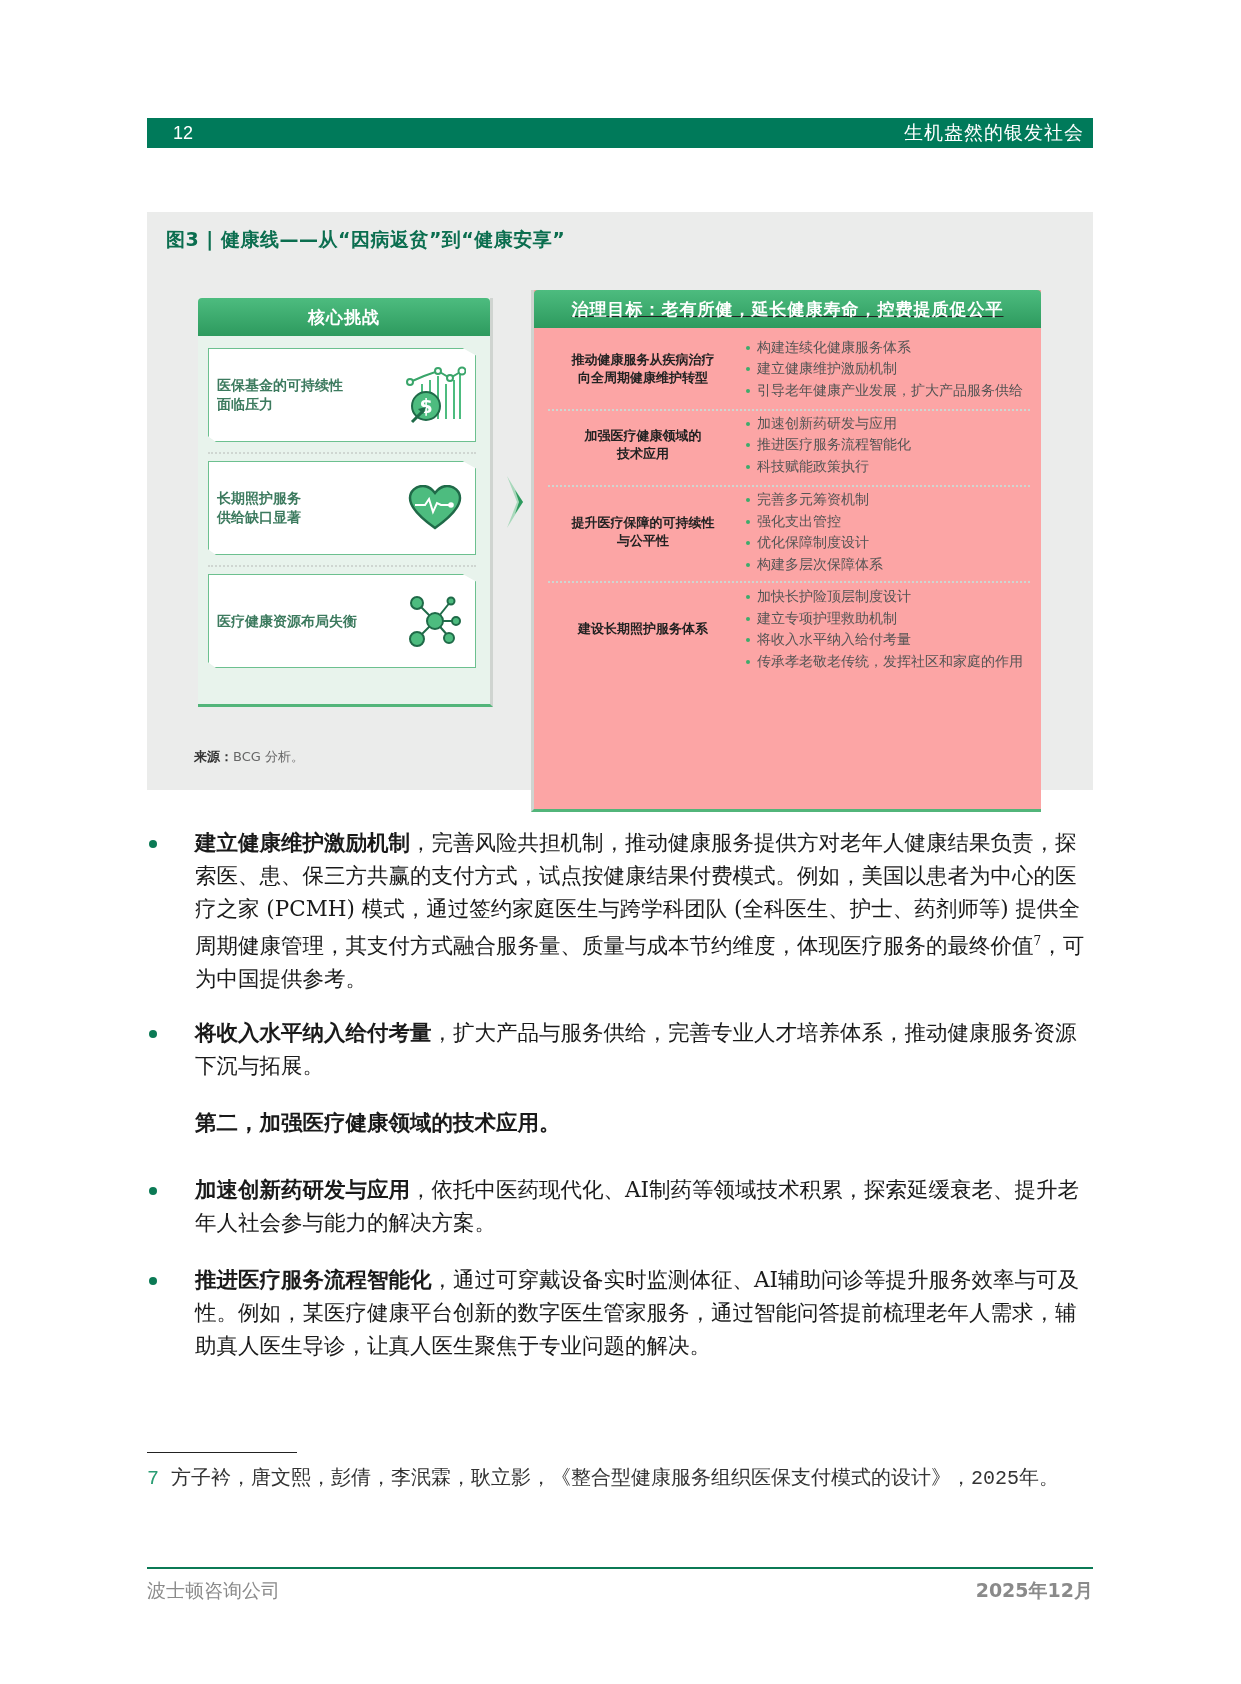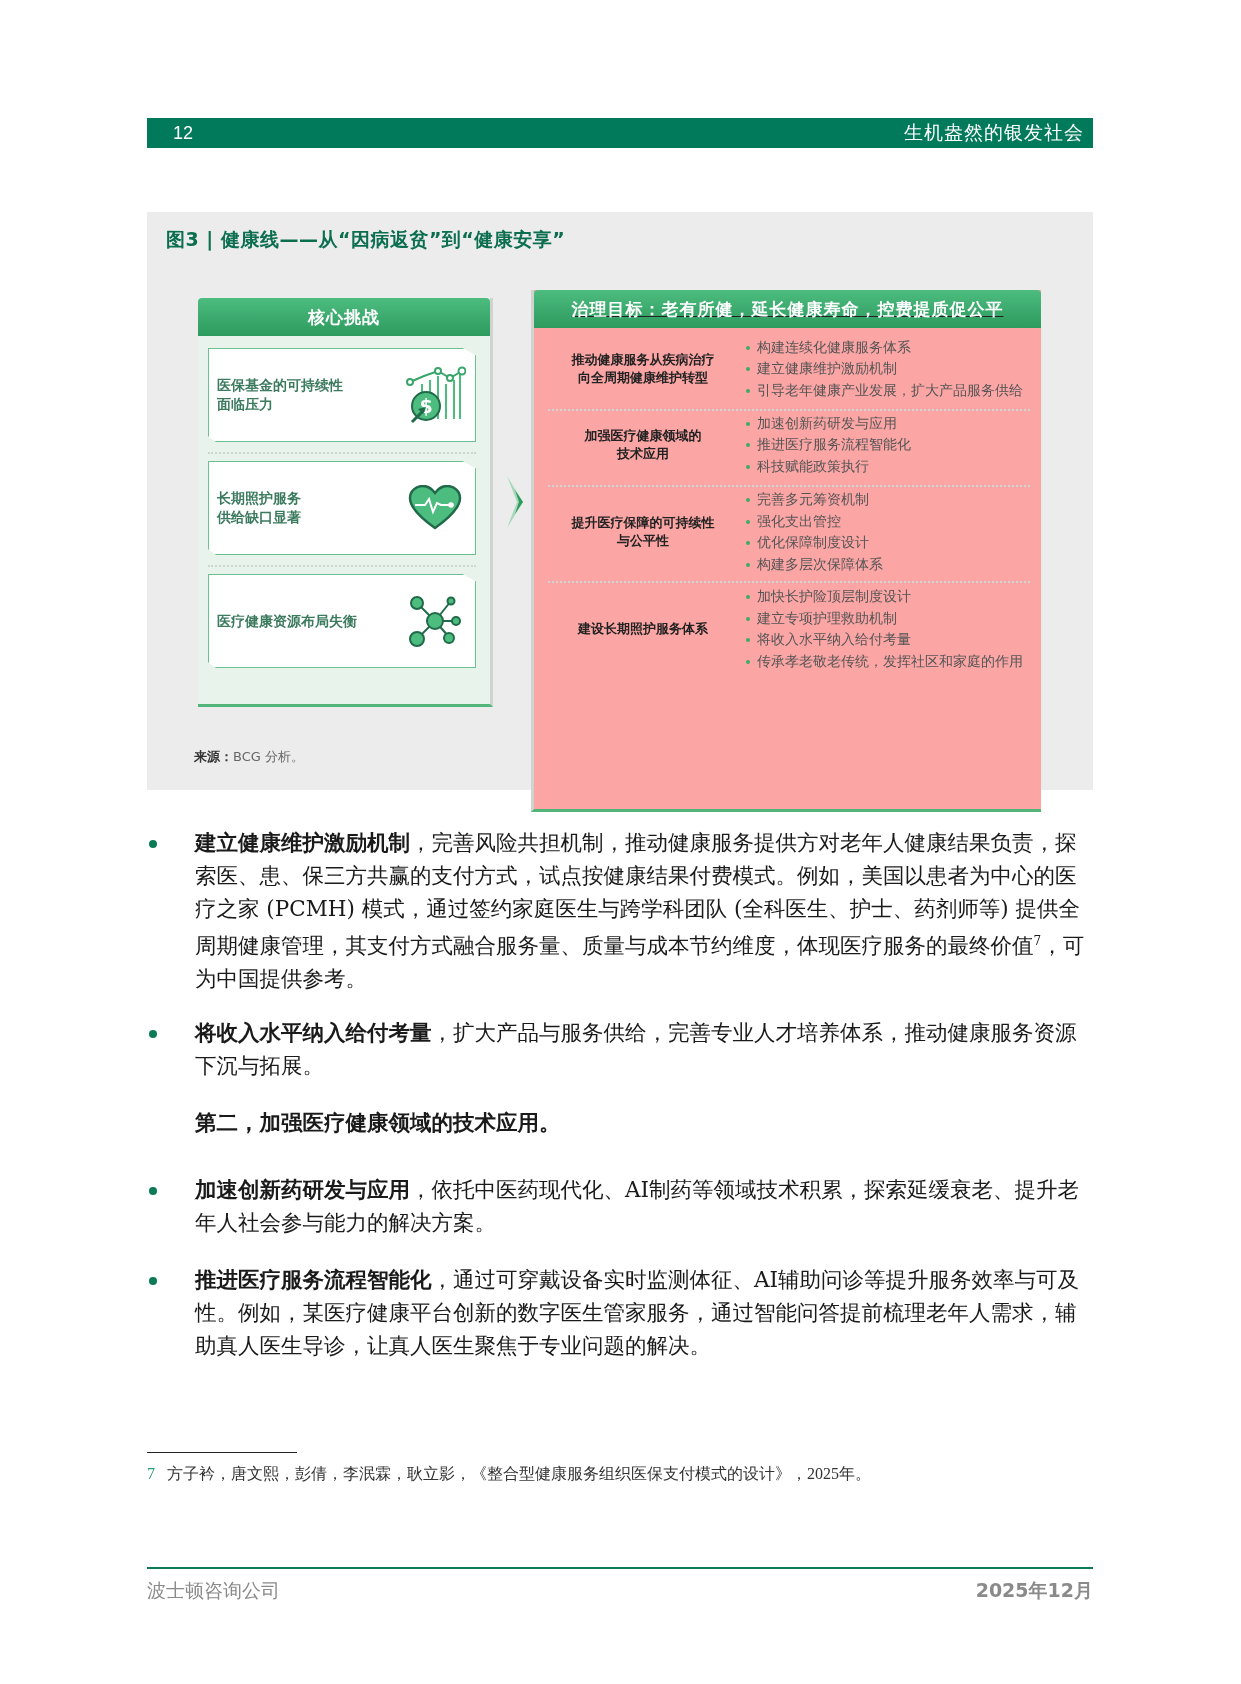--- a/index.html
+++ b/index.html
@@ -86,22 +86,22 @@
   .bullet { position: relative; padding-left: 48px; }
   .bullet::before {
     content: ""; position: absolute; left: 2px; top: 14px; width: 8px; height: 8px; border-radius: 50%; background: #0b7a55;
   }
   .bullet b { font-weight: bold; }
   .subhead { padding-left: 48px; font-weight: bold; }
   sup { font-size: 12px; }
 
   .fn-rule { position: absolute; left: 147px; top: 1452px; width: 150px; border-top: 1.5px solid #222; }
   .footnote {
-    position: absolute; left: 147px; top: 1464px; font-size: 16px; color: #333;
-    font-family: Liberation Serif, serif;
+    position: absolute; left: 147px; top: 1464px; font-size: 20px; color: #333;
+    font-family: Liberation Mono, monospace;
   }
   .footnote .num { color: #2a9d73; margin-right: 12px; }
 
   .footer-rule { position: absolute; left: 147px; top: 1567px; width: 946px; border-top: 2px solid #0b7a55; }
   .footer-left { position: absolute; left: 147px; top: 1578px; font-size: 19px; color: #8a8a8a; font-weight: 300; }
   .footer-right { position: absolute; right: 148px; top: 1578px; font-size: 19px; color: #8a8a8a; font-weight: 700; }
 </style>
 </head>
 <body>
 

